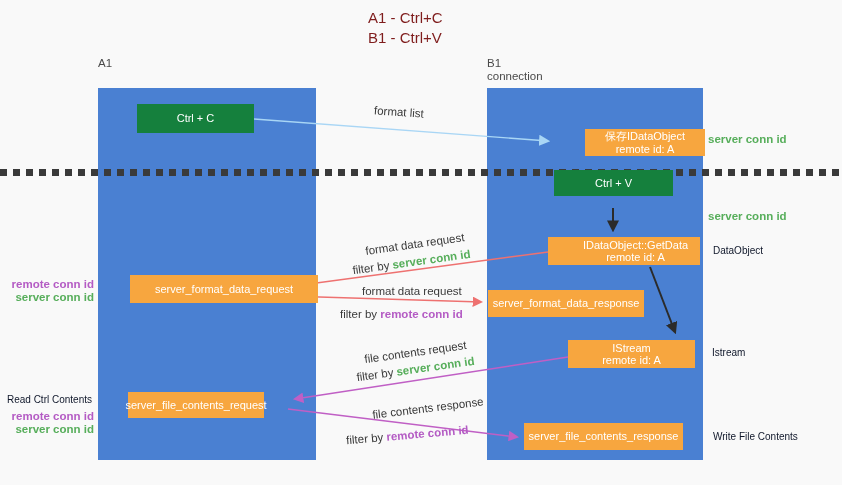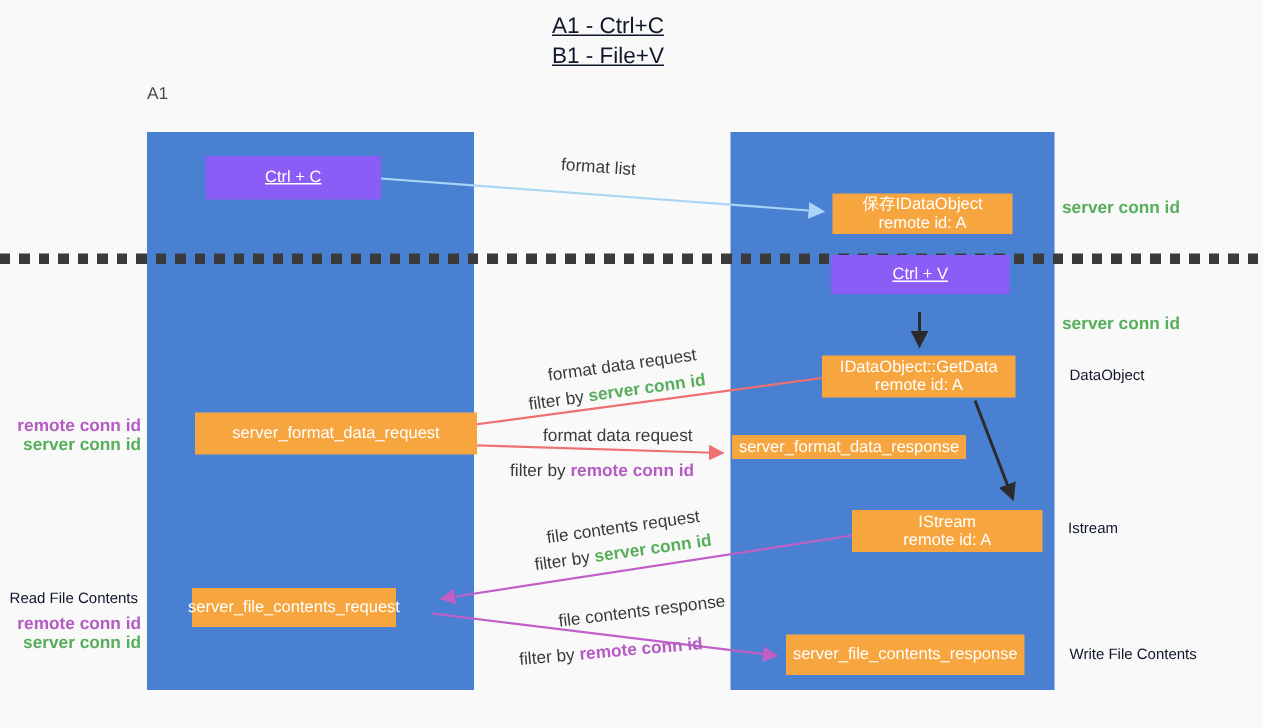--- a/index.html
+++ b/index.html
@@ -1,42 +1,42 @@
 <!DOCTYPE html>
 <html><head>
 <meta charset="utf-8">
 <style>
   html,body{margin:0;padding:0;}
   body{font-family:"Liberation Sans",sans-serif;background:#f9f9f9;}
   .canvas{position:relative;width:842px;height:485px;background:#f9f9f9;overflow:hidden;}
 
-  .title{position:absolute;left:368px;top:8px;font-size:15px;line-height:20px;color:#0f172a;text-decoration:underline;}
+  .title{position:absolute;left:368px;top:8px;font-size:15px;line-height:20px;color:#7f1d1d;}
 
   .col-header{position:absolute;font-size:11.5px;line-height:13px;color:#4a4a4a;}
   .col-header.left{left:98px;width:218px;top:57px;}
   .col-header.right{left:487px;width:216px;top:57px;}
 
   .lifeline{position:absolute;top:88px;height:372px;background:#4a80d2;}
   .lifeline.left{left:98px;width:218px;}
   .lifeline.right{left:487px;width:216px;}
 
   .divider{position:absolute;left:0;top:169px;width:842px;height:7px;
     background:repeating-linear-gradient(90deg,#3a3a3a 0 7px,transparent 7px 13px);}
 
   .node{position:absolute;display:flex;flex-direction:column;align-items:center;justify-content:center;
     color:#fff;font-size:11px;line-height:12.5px;text-align:center;white-space:nowrap;}
-  .node.green{background:#8b5cf6;text-decoration:underline;}
+  .node.green{background:#15803d;}
   .node.orange{background:#f7a63f;}
 
   .n-ctrl-c{left:137px;top:104px;width:117px;height:29px;}
-  .n-save{left:555px;top:129px;width:120px;height:27px;}
+  .n-save{left:585px;top:129px;width:120px;height:27px;}
   .n-ctrl-v{left:554px;top:170px;width:119px;height:26px;}
-  .n-getdata{left:548px;top:237px;width:129px;height:28px;}
+  .n-getdata{left:548px;top:237px;width:129px;height:28px;padding-left:23px;}
   .n-freq{left:130px;top:275px;width:188px;height:28px;}
-  .n-fres{left:488px;top:290px;width:156px;height:16px;justify-content:center;}
+  .n-fres{left:488px;top:290px;width:156px;height:27px;justify-content:center;}
   .n-istream{left:568px;top:340px;width:127px;height:28px;}
   .n-fileq{left:128px;top:392px;width:136px;height:26px;}
   .n-filer{left:524px;top:423px;width:159px;height:27px;}
 
   .side-label{position:absolute;font-size:10px;color:#0f172a;white-space:nowrap;}
   .conn-green{color:#57ae5b;font-weight:bold;font-size:11.5px;}
   .conn-purple{color:#b45bc4;font-weight:bold;font-size:11.5px;}
   .left-ids{position:absolute;left:0;width:94px;text-align:right;font-size:11.5px;line-height:13px;white-space:nowrap;}
 
   .arrow-label{position:absolute;font-size:11.5px;color:#3a3a3a;white-space:nowrap;}
@@ -47,25 +47,29 @@
 
   svg.arrows{position:absolute;left:0;top:0;width:842px;height:485px;pointer-events:none;}
 </style>
 </head>
 <body>
 
 <div class="canvas">
 
   <div class="title">
     <div>A1 - Ctrl+C</div>
-    <div>B1 - File+V</div>
+    <div>B1 - Ctrl+V</div>
   </div>
 
   <div class="col-header left">
     <div>A1</div>
+  </div>
+  <div class="col-header right">
+    <div>B1</div>
+    <div>connection</div>
   </div>
 
   <div class="lifeline left"></div>
   <div class="lifeline right"></div>
 
   <svg class="arrows" viewBox="0 0 842 485">
     <defs>
       <marker id="mBlue" viewBox="0 0 10 10" refX="8" refY="5" markerWidth="8" markerHeight="8" orient="auto">
           <path d="M0,0 L10,5 L0,10 z" fill="#a9d6f5"></path>
         </marker>
@@ -124,21 +128,21 @@
   <div class="side-label conn-green" style="left:708px;top:133px;">server conn id</div>
   <div class="side-label conn-green" style="left:708px;top:210px;">server conn id</div>
   <div class="side-label" style="left:713px;top:245px;">DataObject</div>
   <div class="side-label" style="left:712px;top:347px;">Istream</div>
   <div class="side-label" style="left:713px;top:431px;">Write File Contents</div>
 
   <div class="left-ids" style="top:278px;">
     <div class="conn-purple">remote conn id</div>
     <div class="conn-green">server conn id</div>
   </div>
-  <div class="side-label" style="left:0;width:92px;text-align:right;top:394px;">Read File Contents</div>
+  <div class="side-label" style="left:0;width:92px;text-align:right;top:394px;">Read Ctrl Contents</div>
   <div class="left-ids" style="top:410px;">
     <div class="conn-purple">remote conn id</div>
     <div class="conn-green">server conn id</div>
   </div>
 
   <div class="arrow-label r-down4" style="left:374px;top:106px;">format list</div>
 
   <div class="arrow-label r-up8" style="left:365px;top:238px;">format data request</div>
   <div class="arrow-label r-up8" style="left:352px;top:256px;">
     <span>filter by </span><span class="conn-green">server conn id</span>

